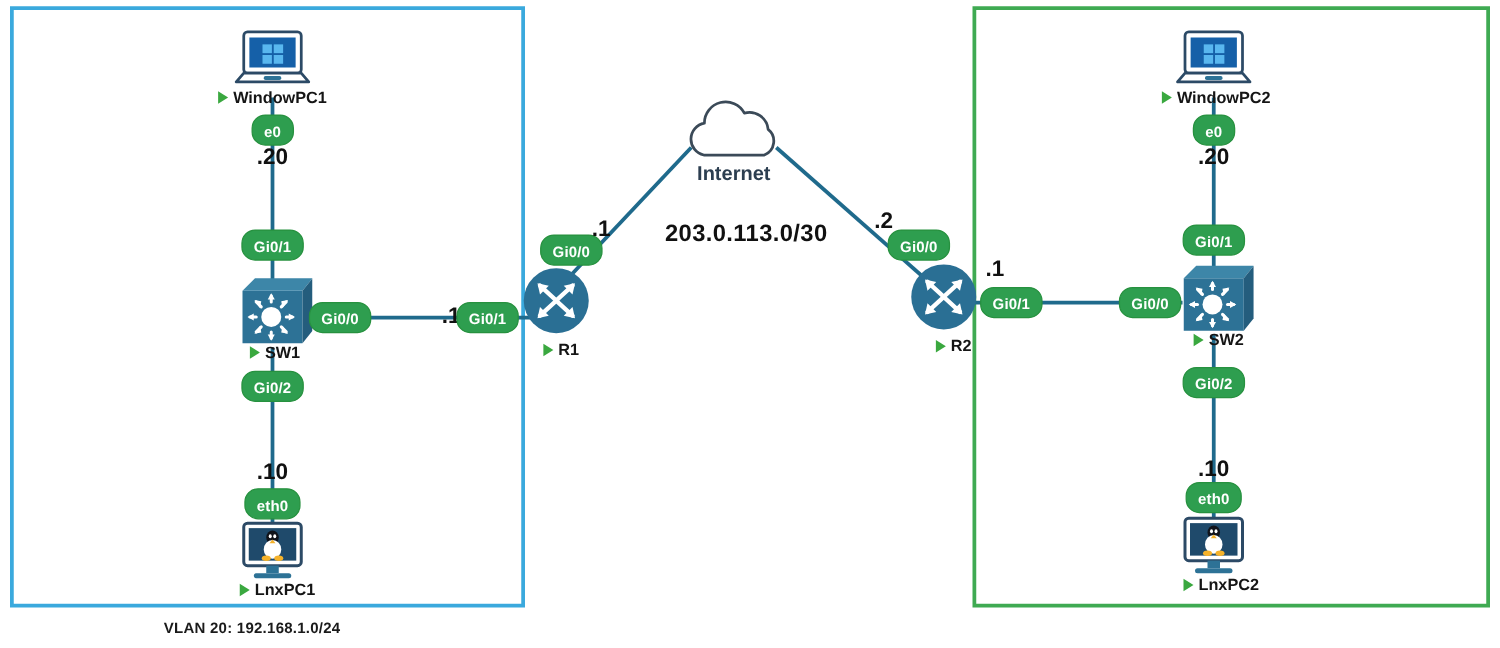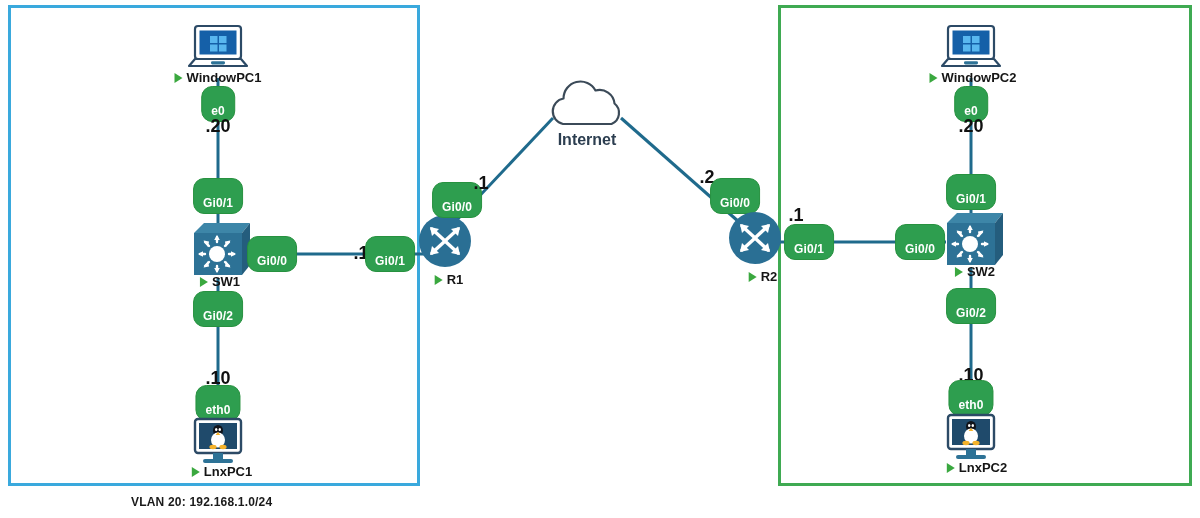--- a/index.html
+++ b/index.html
@@ -72,21 +72,21 @@
 
   
   .ifbadge {
     position: absolute;
     transform: translate(-50%, -50%);
     background: #2e9e4f;
     color: #ffffff;
     font-size: 12px;
     font-weight: bold;
     border-radius: 11px;
-    padding: 18px 9px 4px 9px;
+    padding: 7px 9px 4px 9px;
     line-height: 1;
     white-space: nowrap;
     border: 1px solid #27913f;
     letter-spacing: 0.1px;
   }
 
   
   .octet {
     position: absolute;
     transform: translate(-50%, -50%);
@@ -145,20 +145,21 @@
                a13 13 0 0 1 0.5 -25.5
                a17 17 0 0 1 32 -8
                a15 15 0 0 1 19 13
                a12 12 0 0 1 -3 20.5
                z" fill="#ffffff" stroke="#3b4a58" stroke-width="2.2" stroke-linejoin="round"></path>
     </g>
   </svg>
 
   <div class="cloud-label" style="left:587px; top:131px;">Internet</div>
 
+  <div class="subnet-text" style="left:597px; top:188px;">203.0.113.0/30</div>
 
   <div class="node" style="left:218px; top:51px;">
     <svg width="70" height="54" viewBox="0 0 70 54">
       <rect x="12" y="4" width="46" height="33" rx="3" fill="#ffffff" stroke="#2c4a66" stroke-width="2.2"></rect>
       <rect x="16.5" y="8.5" width="37" height="24" fill="#1560a8"></rect>
       <rect x="27" y="14" width="7.5" height="7" fill="#59b7ef"></rect>
       <rect x="36" y="14" width="7.5" height="7" fill="#59b7ef"></rect>
       <rect x="27" y="22.5" width="7.5" height="7" fill="#59b7ef"></rect>
       <rect x="36" y="22.5" width="7.5" height="7" fill="#59b7ef"></rect>
       <path d="M6 44 L64 44 L58 37 L12 37 Z" fill="#ffffff" stroke="#2c4a66" stroke-width="2.2" stroke-linejoin="round"></path>

